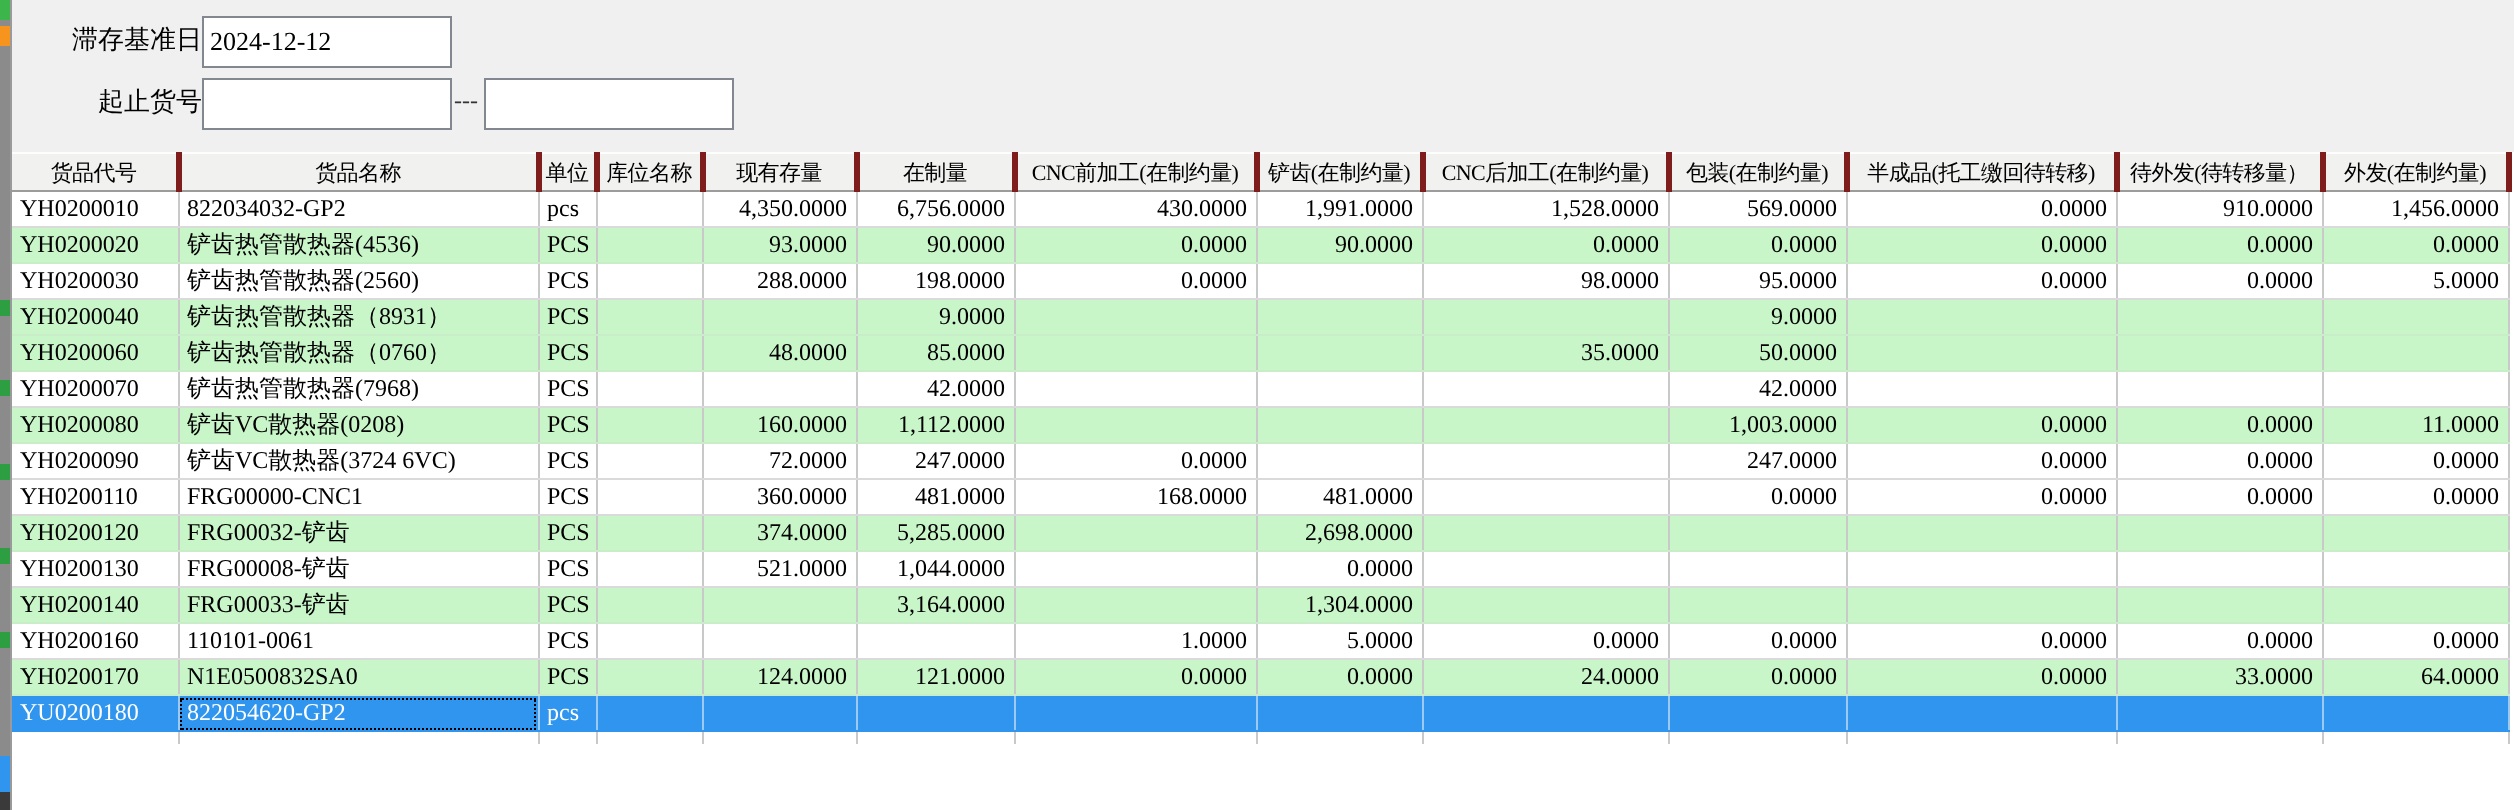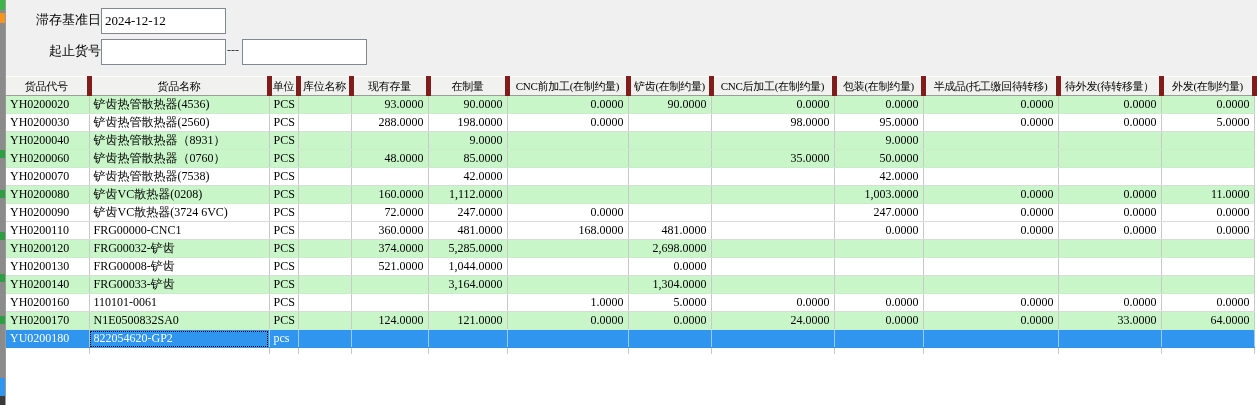--- a/index.html
+++ b/index.html
@@ -15,21 +15,21 @@
     border:1px solid #828790;font-size:13px;font-family:inherit;padding:12px 3px;color:#000;}
   #base-date{left:95px;top:8px;width:125px;}
   #range-from{left:95px;top:39px;width:125px;}
   #range-to{left:236px;top:39px;width:125px;}
   .dash{position:absolute;left:221px;top:43px;font-size:12px;color:#333;}
   
   .grid-wrap{position:absolute;left:0;top:76px;width:1252px;height:329px;background:#fff;overflow:hidden;}
   table{border-collapse:collapse;table-layout:fixed;width:1248px;}
   th{height:18px;background:#f1f1f0;font-weight:normal;font-size:11px;
     letter-spacing:-0.3px;color:#000;white-space:nowrap;overflow:hidden;
-    border-right:5px solid #7f1d1d;border-bottom:1px solid #9c9c9c;
+    border-right:3px solid #7f1d1d;border-bottom:1px solid #9c9c9c;
     border-top:1px solid #fdfdfd;padding:0 1px;text-align:center;}
   td{height:17px;font-size:12px;color:#000;white-space:nowrap;overflow:hidden;
     border-right:1px solid #c9c9c9;border-bottom:1px solid #dadada;
     padding:0 4px;background:#fff;}
   tr.alt td{background:var(--stripe,#c9f6c9);border-bottom-color:#c9ecc9;}
   tr.sel td{background:var(--sel,#2f95ef);color:#fff;border-bottom-color:#2f95ef;border-right-color:#9cc9f2;}
   td.num{text-align:right;}
   td.focus-cell{outline:1px dotted #000;outline-offset:-2px;}
   tr.filler td{height:6px;border-bottom:none;background:#fff;}
 </style>
@@ -87,20 +87,35 @@
             <th>CNC前加工(在制约量)</th>
             <th>铲齿(在制约量)</th>
             <th>CNC后加工(在制约量)</th>
             <th>包装(在制约量)</th>
             <th>半成品(托工缴回待转移)</th>
             <th>待外发(待转移量）</th>
             <th>外发(在制约量)</th>
           </tr>
         </thead>
       <tbody id="body">
+          <tr>
+            <td>YH0200010</td>
+            <td>822034032-GP2</td>
+            <td>pcs</td>
+            <td></td>
+            <td class="num">4,350.0000</td>
+            <td class="num">6,756.0000</td>
+            <td class="num">430.0000</td>
+            <td class="num">1,991.0000</td>
+            <td class="num">1,528.0000</td>
+            <td class="num">569.0000</td>
+            <td class="num">0.0000</td>
+            <td class="num">910.0000</td>
+            <td class="num">1,456.0000</td>
+          </tr>
           <tr class="alt">
             <td>YH0200020</td>
             <td>铲齿热管散热器(4536)</td>
             <td>PCS</td>
             <td></td>
             <td class="num">93.0000</td>
             <td class="num">90.0000</td>
             <td class="num">0.0000</td>
             <td class="num">90.0000</td>
             <td class="num">0.0000</td>
@@ -149,21 +164,21 @@
             <td class="num"></td>
             <td class="num"></td>
             <td class="num">35.0000</td>
             <td class="num">50.0000</td>
             <td class="num"></td>
             <td class="num"></td>
             <td class="num"></td>
           </tr>
           <tr>
             <td>YH0200070</td>
-            <td>铲齿热管散热器(7538)</td>
+            <td>铲齿热管散热器(7968)</td>
             <td>PCS</td>
             <td></td>
             <td class="num"></td>
             <td class="num">42.0000</td>
             <td class="num"></td>
             <td class="num"></td>
             <td class="num"></td>
             <td class="num">42.0000</td>
             <td class="num"></td>
             <td class="num"></td>

